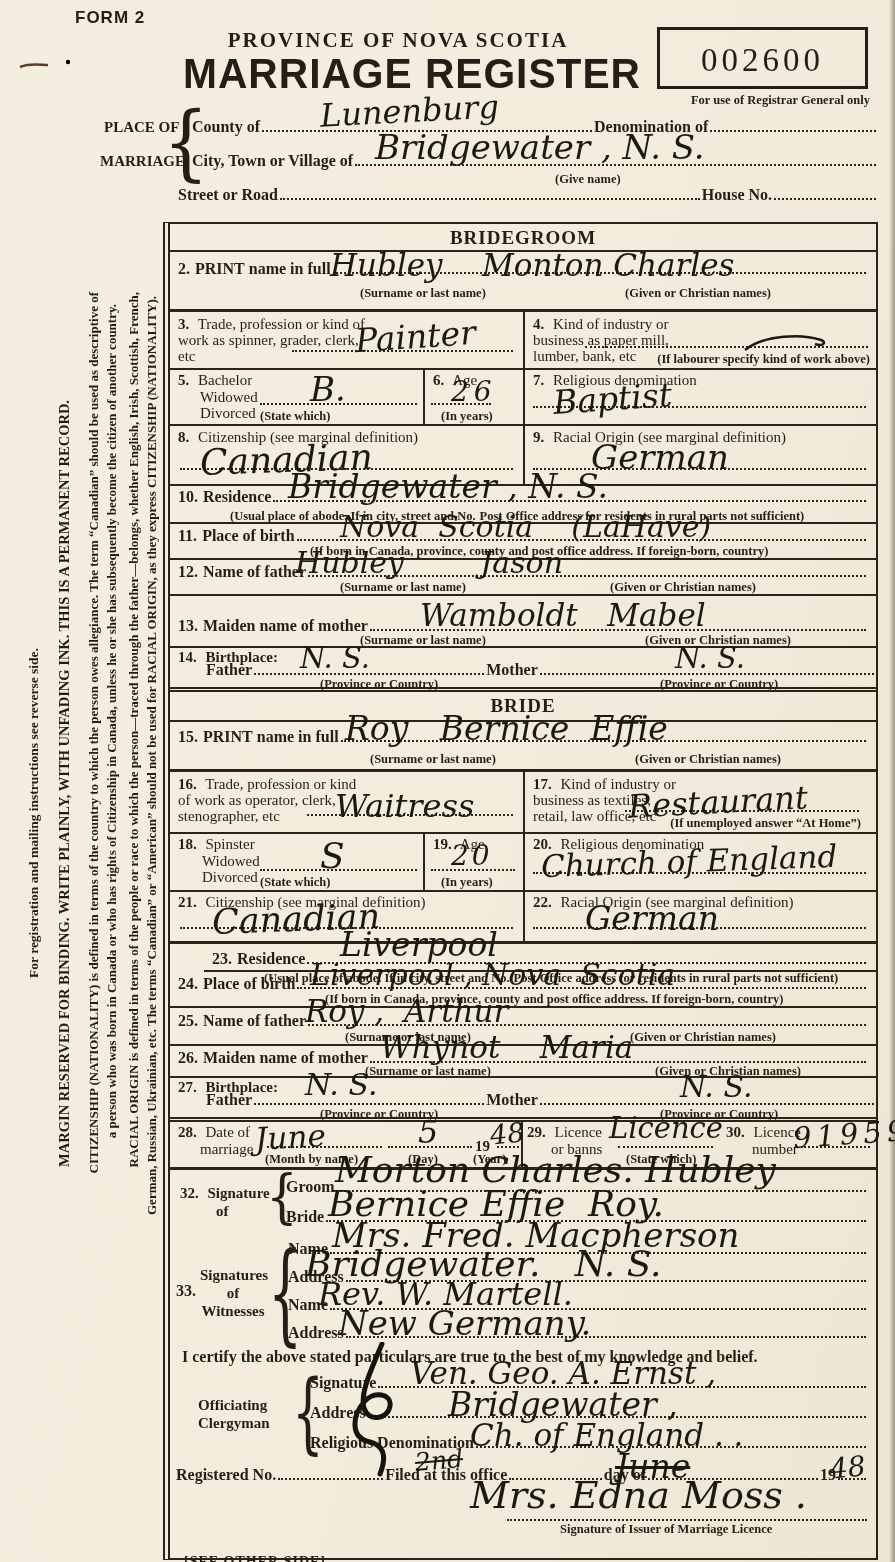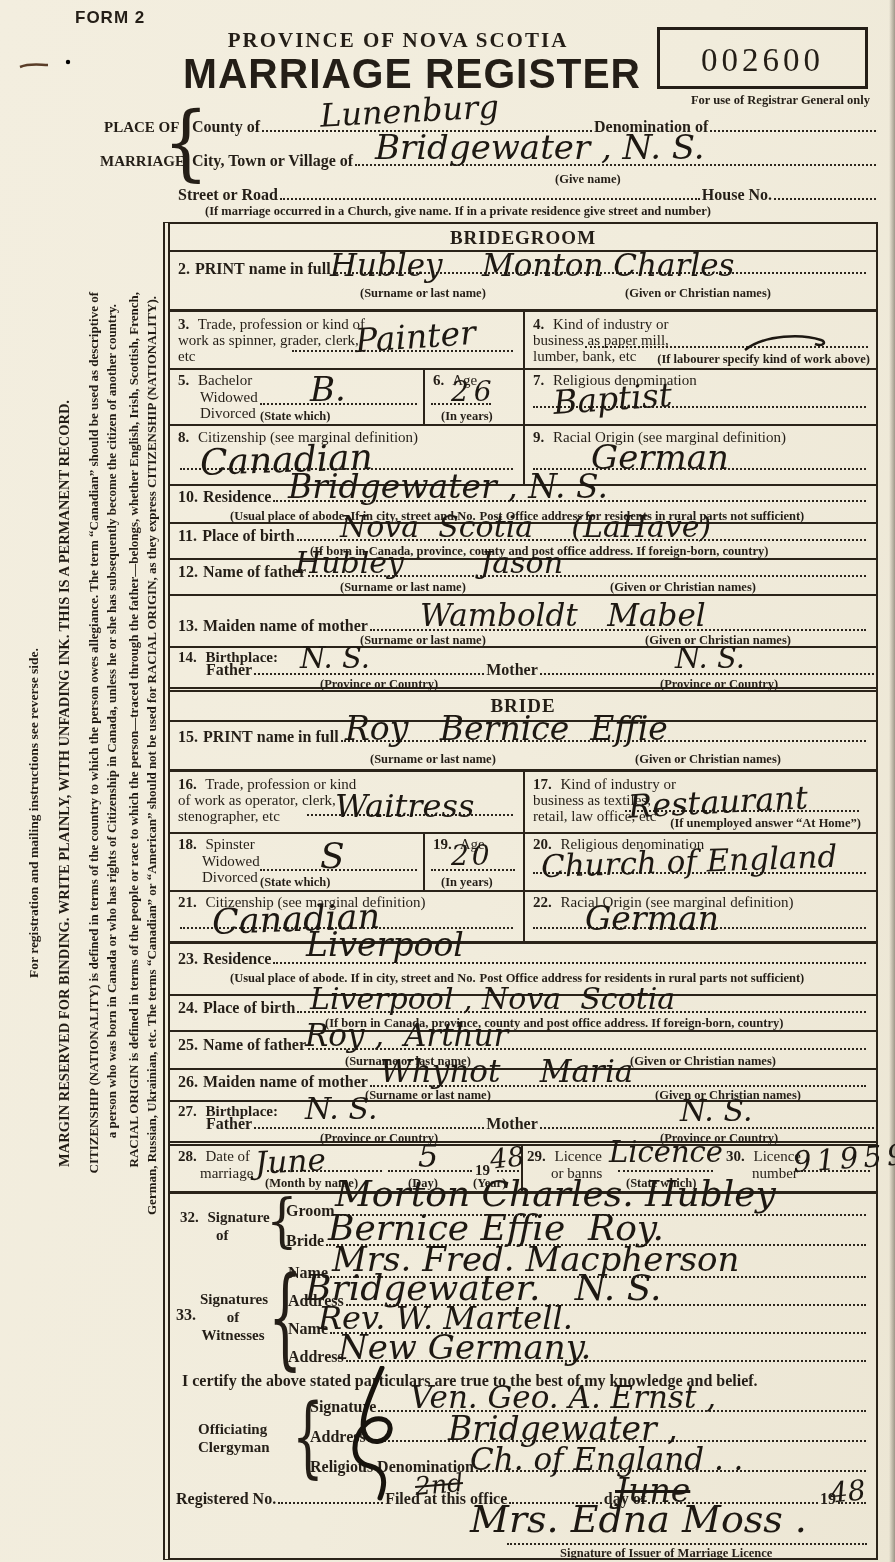--- a/index.html
+++ b/index.html
@@ -77,21 +77,20 @@
   </div>
   <span class="hw" style="left:375px;top:130px;font-size:34px;">Bridgewater , N. S.</span>
   <div class="abs sub" style="left:555px;top:172px;">(Give name)</div>
 
   <div class="line abs" style="left:178px;top:186px;width:700px;">
     <span class="lbl" style="font-size:16px;">Street or Road</span>
     <span class="dotseg" style="width:420px;"></span>
     <span class="lbl" style="font-size:16px;">House No.</span>
     <span class="dotseg fill"></span>
   </div>
-  <div class="abs sub" style="left:205px;top:204px;">(If marriage occurred in a Church, give name.   If in a private residence give street and number)</div>
 
   <div class="mainbox">
 
     <div class="r sect" style="height:28px;">BRIDEGROOM</div>
 
     <div class="r thick" style="height:60px;">
       <div class="line" style="padding:8px 8px 0 8px;">
         <span class="num">2.</span>
         <span class="lbl" style="font-weight:700;margin-right:4px;">PRINT</span>
         <span class="lbl">name in full</span>
@@ -321,21 +320,21 @@
       <div class="cell" style="left:353px;right:0;">
         <div class="abs" style="left:10px;top:2px;font-size:15px;">
           <span class="num">22.</span>
           <span>Racial Origin (see marginal definition)</span>
         </div>
         <div class="abs dotseg" style="left:8px;right:8px;bottom:8px;"></div>
         <span class="hw" style="left:62px;top:10px;font-size:33px;">German</span>
       </div>
     </div>
 
-    <div class="r" style="height:52px;">
+    <div class="r" style="height:28px;margin-left:34px;">
       <div class="line" style="padding:6px 8px 0 8px;">
         <span class="num">23.</span>
         <span class="lbl">Residence</span>
         <span class="dotseg fill"></span>
       </div>
       <div class="abs" style="left:60px;top:24px;white-space:nowrap;">
         <span class="sub">(Usual place of abode.   If in city, street and No.</span>
         <span class="sub" style="font-weight:800;">Post Office address for residents in rural parts not sufficient)</span>
       </div>
       <span class="hw" style="left:136px;top:-16px;font-size:33px;">Liverpool</span>

